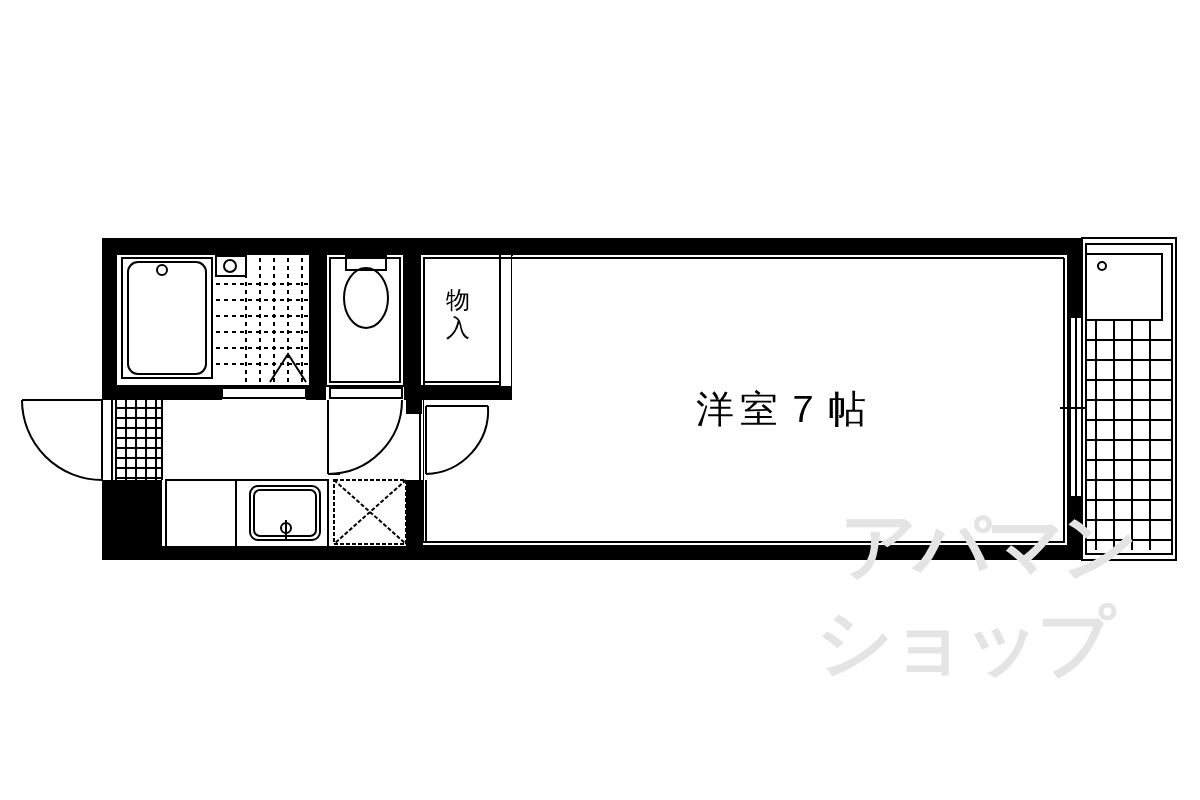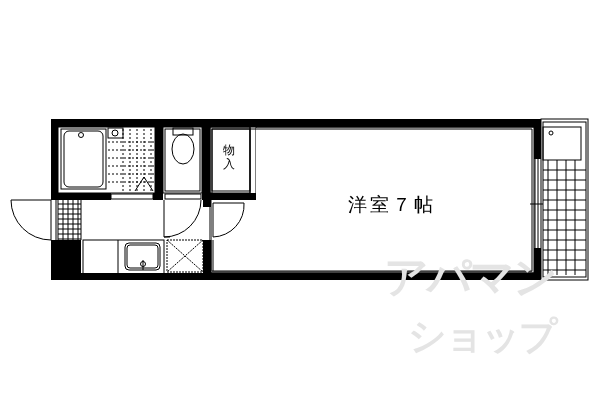--- a/index.html
+++ b/index.html
@@ -2,22 +2,22 @@
 <html><head>
 <meta charset="utf-8">
 <style>
   html, body { margin:0; padding:0; background:#ffffff; }
   body { width:600px; height:400px; overflow:hidden; position:relative; font-family:"DejaVu Sans", sans-serif; }
   #plan { position:absolute; left:0; top:0; width:600px; height:400px; }
   .room-label { position:absolute; font-family:"DejaVu Sans", sans-serif; color:#000; white-space:nowrap; }
   #label-western { left:348px; top:192px; font-size:19px; letter-spacing:3px; }
   #label-storage { left:222px; top:143px; font-size:12px; width:14px; line-height:14px; white-space:normal; text-align:center; }
   .watermark { position:absolute; color:#e4e4e4; font-weight:bold; font-family:"DejaVu Sans", sans-serif; white-space:nowrap; }
-  #wm-1 { left:384px; top:248px; font-size:44px; letter-spacing:-2px; }
-  #wm-2 { left:408px; top:296px; font-size:38px; letter-spacing:-2px;margin-top:15px; }
+  #wm-1 { left:420px; top:248px; font-size:38px; letter-spacing:-2px; }
+  #wm-2 { left:408px; top:296px; font-size:38px; letter-spacing:-2px; }
 </style>
 </head>
 <body>
 
 <svg id="plan" viewBox="0 0 600 400" xmlns="http://www.w3.org/2000/svg">
 
   <g fill="#000">
     <rect x="51" y="119" width="490" height="8"></rect>
     <rect x="51" y="273" width="490" height="7"></rect>
     <rect x="51" y="119" width="7" height="81"></rect>

